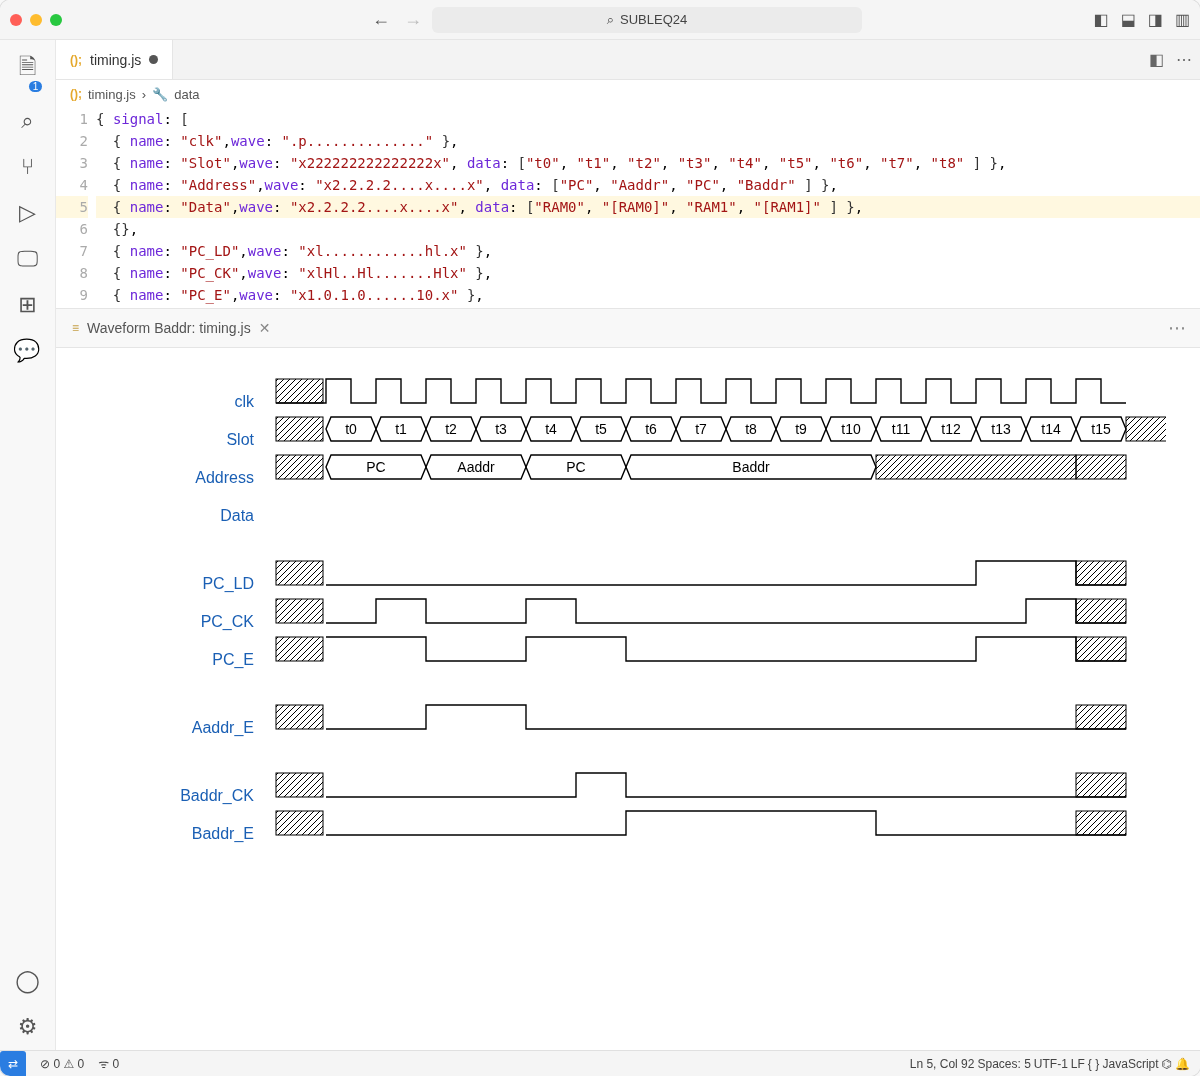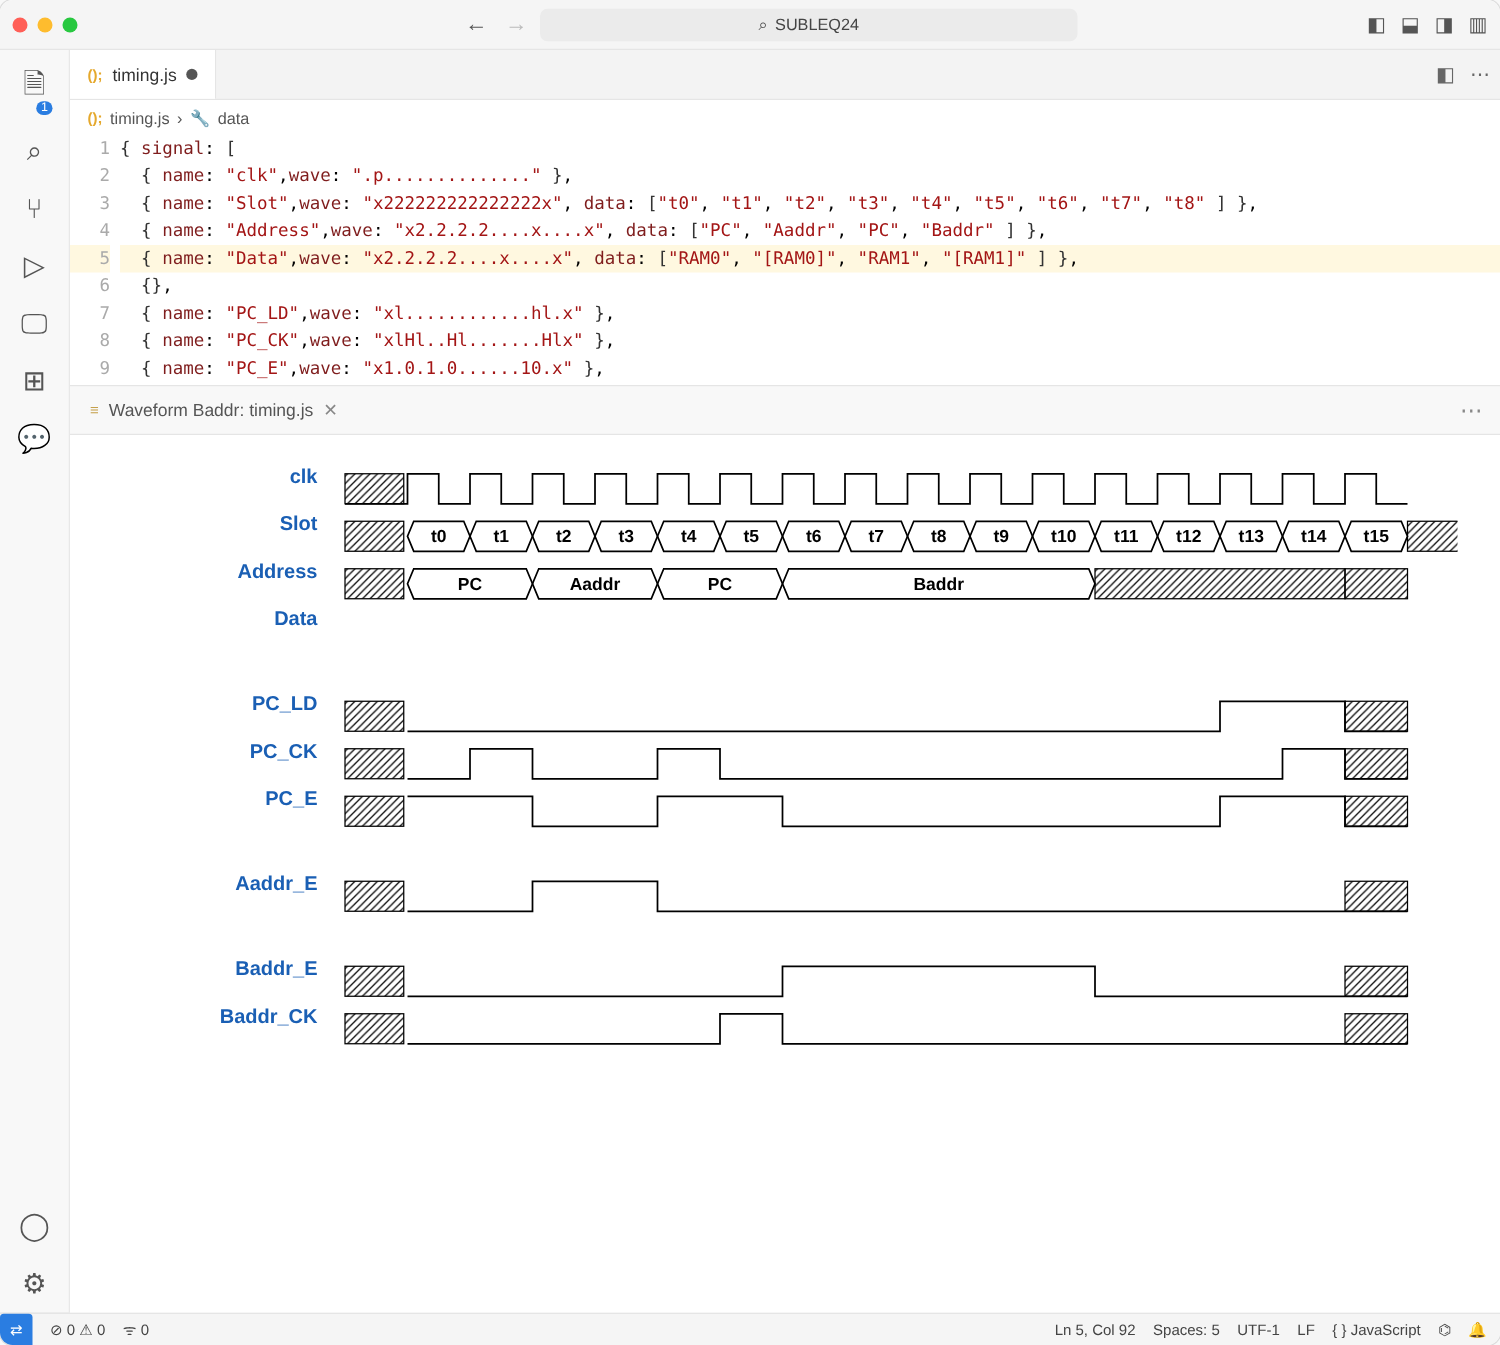--- a/index.html
+++ b/index.html
@@ -39,45 +39,45 @@
 .breadcrumb .fileicon { color: #e5a82c; font-weight: bold; font-size: 12px; }
 .breadcrumb .wrench { font-size: 13px; }
 
 
 .code { flex: 0 0 200px; display: flex; font-family: Menlo, monospace; font-size: 14px; overflow: hidden; background: #fff; }
 .gutter { width: 40px; text-align: right; padding-right: 8px; color: #aaa; }
 .gutter div, .codelines div { height: 22px; line-height: 22px; white-space: pre; }
 .codelines { flex: 1; overflow: hidden; }
 .line5 { background: #fff8e0; }
 .tok-brace { color: #333; }
-.tok-key { color: #7f1d1d; margin-top: 16px; }
+.tok-key { color: #6d28d9; margin-top: 16px; }
 .tok-str { color: #a31515; }
 
 
 .pane2tabs { height: 40px; display: flex; align-items: center; background: #f8f8f8; border-top: 1px solid #e5e5e5; border-bottom: 1px solid #e5e5e5; padding: 0 6px; }
 .pane2tab { display: flex; align-items: center; gap: 8px; padding: 0 10px; color: #555; font-size: 14px; }
 .pane2tab .hamb { color: #c5a04a; font-size: 12px; }
 .pane2tab .close { color: #888; cursor: pointer; }
 .pane2tabs .more { margin-left: auto; color: #888; font-size: 18px; padding-right: 8px; }
 
 
 .waveform { flex: 1; overflow: auto; padding: 10px 20px 10px 0; position: relative; background: #fff; }
-.wave-row { display: flex; height: 38px; align-items: flex-start; font-weight: bold; }
+.wave-row { display: flex; height: 38px; align-items: flex-end; }
 .wave-row.gap { height: 30px; }
 .wave-label { width: 210px; text-align: right; padding-right: 12px; color: #1a5fb4; font-size: 16px; }
 .wave-svg { flex: 1; height: 38px; }
 .wave-svg svg { width: 900px; height: 36px; display: block; }
 svg text { font-family: Helvetica, Arial; font-size: 14px; fill: #000; text-anchor: middle; dominant-baseline: middle; }
 svg .ln { stroke: #000; stroke-width: 1.4; fill: none; }
 svg .hatch { fill: url(#hatch); stroke: #000; stroke-width: 1; }
 
 
 .statusbar { height: 26px; background: #f5f5f5; border-top: 1px solid #e0e0e0; display: flex; align-items: center; padding: 0 10px; font-size: 12px; color: #444; gap: 14px; }
 .statusbar .remote { background: #2a7de1; color: #fff; padding: 3px 8px; border-radius: 3px 3px 0 0; margin-left: -10px; height: 100%; display: flex; align-items: center; }
-.statusbar .right { margin-left: auto; display: flex; gap: 14px; align-items: center; }
+.statusbar .right { margin-left: auto; display: flex; gap: 3px; align-items: center; }
 </style>
 </head>
 <body>
 
 <div class="window">
   <div class="titlebar">
     <div class="traffic">
       <div class="dot red"></div>
       <div class="dot yellow"></div>
       <div class="dot green"></div>
@@ -279,34 +279,34 @@
             <div class="wave-svg">
               <svg>
                 <rect class="hatch" x="10" y="6" width="47" height="24"></rect>
                 <path class="ln" d="M60 30 L60 30 L110 30 L110 30 L160 30 L160 6 L160 6 L210 6 L210 6 L260 6 L260 30 L260 30 L310 30 L310 30 L360 30 L360 30 L410 30 L410 30 L460 30 L460 30 L510 30 L510 30 L560 30 L560 30 L610 30 L610 30 L660 30 L660 30 L710 30 L710 30 L760 30 L760 30 L810 30 L810 30 L860 30"></path>
                 <rect class="hatch" x="810" y="6" width="50" height="24"></rect>
               </svg>
             </div>
           </div><div class="wave-row gap">
             <div class="wave-label"></div>
           </div><div class="wave-row">
+            <div class="wave-label">Baddr_CK</div>
+            <div class="wave-svg">
+              <svg>
+                <rect class="hatch" x="10" y="6" width="47" height="24"></rect>
+                <path class="ln" d="M60 30 L60 30 L110 30 L110 30 L160 30 L160 30 L210 30 L210 30 L260 30 L260 30 L310 30 L310 6 L310 6 L360 6 L360 30 L360 30 L410 30 L410 30 L460 30 L460 30 L510 30 L510 30 L560 30 L560 30 L610 30 L610 30 L660 30 L660 30 L710 30 L710 30 L760 30 L760 30 L810 30 L810 30 L860 30"></path>
+                <rect class="hatch" x="810" y="6" width="50" height="24"></rect>
+              </svg>
+            </div>
+          </div><div class="wave-row">
             <div class="wave-label">Baddr_E</div>
             <div class="wave-svg">
               <svg>
                 <rect class="hatch" x="10" y="6" width="47" height="24"></rect>
                 <path class="ln" d="M60 30 L60 30 L110 30 L110 30 L160 30 L160 30 L210 30 L210 30 L260 30 L260 30 L310 30 L310 30 L360 30 L360 6 L360 6 L410 6 L410 6 L460 6 L460 6 L510 6 L510 6 L560 6 L560 6 L610 6 L610 30 L610 30 L660 30 L660 30 L710 30 L710 30 L760 30 L760 30 L810 30 L810 30 L860 30"></path>
-                <rect class="hatch" x="810" y="6" width="50" height="24"></rect>
-              </svg>
-            </div>
-          </div><div class="wave-row">
-            <div class="wave-label">Baddr_CK</div>
-            <div class="wave-svg">
-              <svg>
-                <rect class="hatch" x="10" y="6" width="47" height="24"></rect>
-                <path class="ln" d="M60 30 L60 30 L110 30 L110 30 L160 30 L160 30 L210 30 L210 30 L260 30 L260 30 L310 30 L310 6 L310 6 L360 6 L360 30 L360 30 L410 30 L410 30 L460 30 L460 30 L510 30 L510 30 L560 30 L560 30 L610 30 L610 30 L660 30 L660 30 L710 30 L710 30 L760 30 L760 30 L810 30 L810 30 L860 30"></path>
                 <rect class="hatch" x="810" y="6" width="50" height="24"></rect>
               </svg>
             </div>
           </div></div>
     </div>
   </div>
 
   <div class="statusbar">
     <span class="remote">⇄</span>
     <span>⊘ <span>0</span>&nbsp;⚠ <span>0</span></span>

